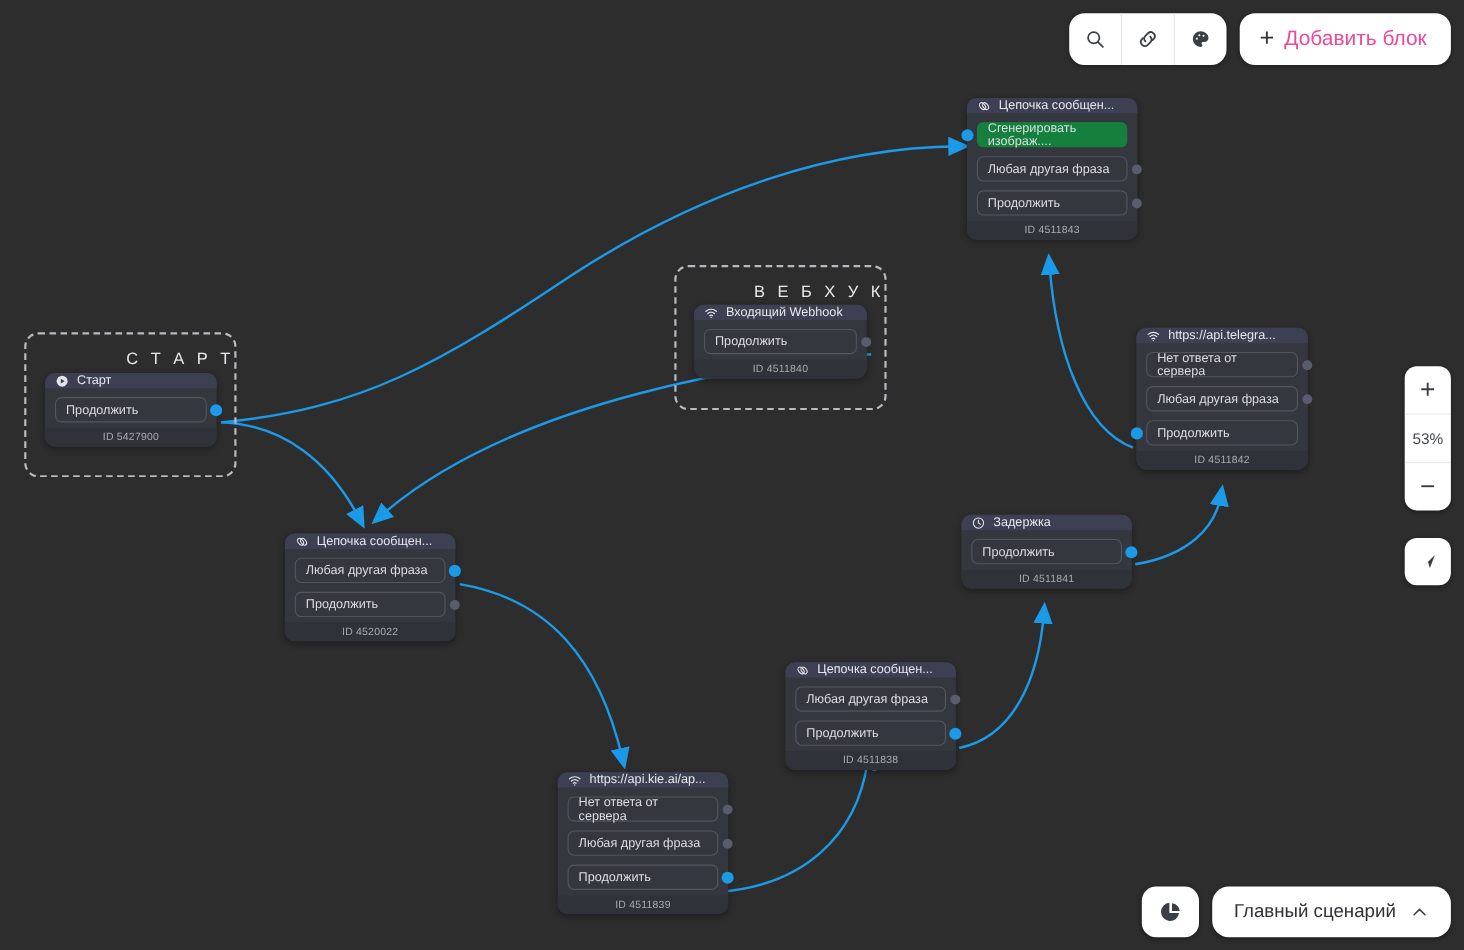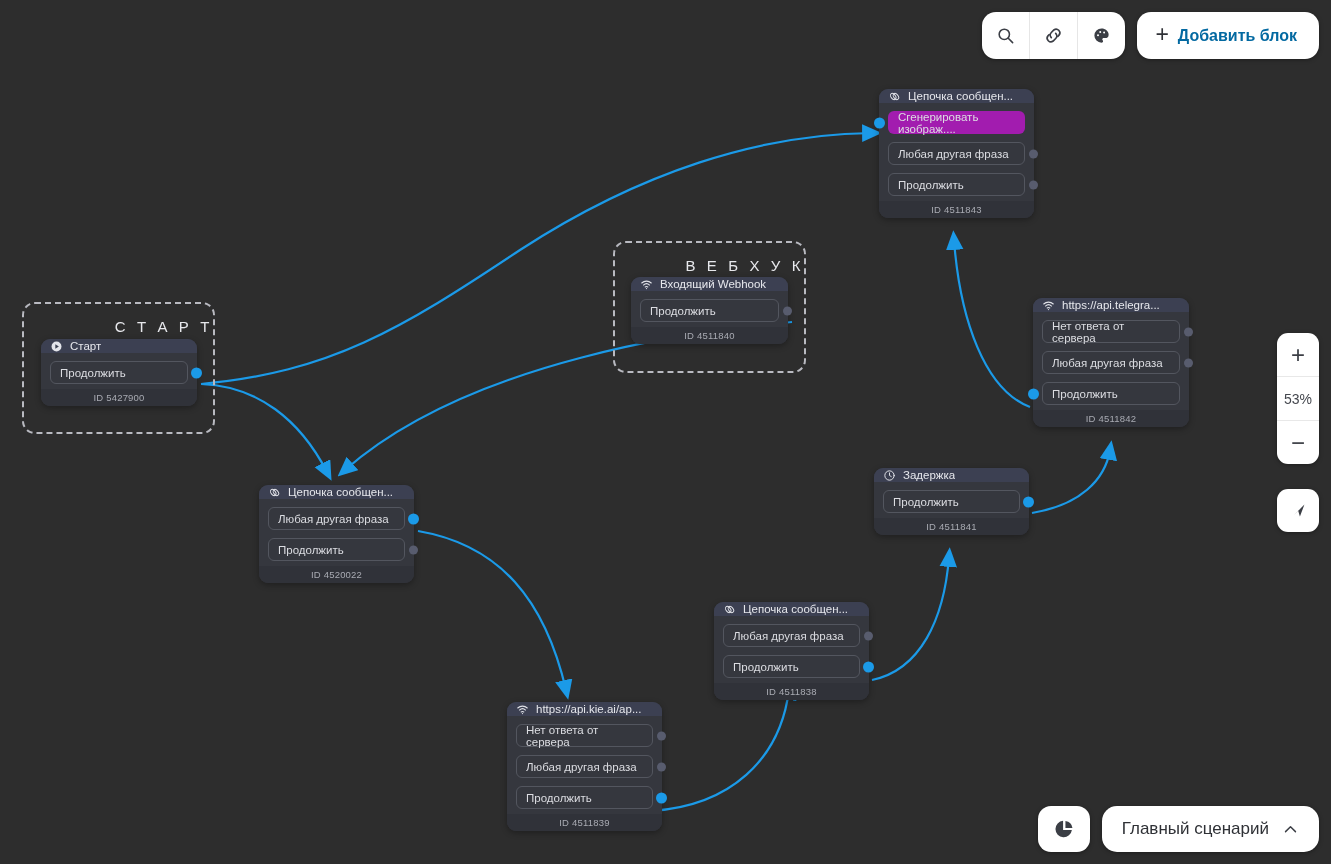--- a/index.html
+++ b/index.html
@@ -17,21 +17,21 @@
   
   .toolbar{position:absolute;top:12px;right:12px;display:flex;gap:12px;align-items:center;z-index:40;}
   .tool-group{display:flex;background:#fff;border-radius:14px;height:47px;align-items:center;
     box-shadow:0 1px 4px rgba(0,0,0,.35);overflow:hidden;}
   .tool-btn{width:47px;height:47px;display:flex;align-items:center;justify-content:center;cursor:pointer;}
   .tool-btn + .tool-btn{border-left:1px solid #e6e6e6;}
   .tool-btn svg{display:block;}
   .add-btn{display:flex;align-items:center;gap:9px;background:#fff;border-radius:14px;height:47px;
     padding:0 22px 0 18px;cursor:pointer;box-shadow:0 1px 4px rgba(0,0,0,.35);}
   .add-btn .plus{font-size:23px;color:#2f3136;line-height:1;font-weight:400;margin-top:-2px;}
-  .add-btn .lbl{font-size:16px;color:#0369a1;font-weight:bold;}
+  .add-btn .lbl{font-size:19px;color:#ec4899;}
 
   
   .zoom-stack{position:absolute;right:12px;top:333px;width:42px;background:#fff;border-radius:11px;
     box-shadow:0 1px 4px rgba(0,0,0,.35);overflow:hidden;z-index:40;}
   .zoom-cell{height:43px;display:flex;align-items:center;justify-content:center;cursor:pointer;
     font-size:14px;color:#44474e;}
   .zoom-cell.sep{border-top:1px solid #e8e8e8;border-bottom:1px solid #e8e8e8;cursor:default;}
   .zoom-cell .sym{font-size:24px;color:#3b3e45;line-height:1;}
   .locate-btn{position:absolute;right:12px;top:489px;width:42px;height:43px;background:#fff;border-radius:11px;
     display:flex;align-items:center;justify-content:center;cursor:pointer;
@@ -52,21 +52,21 @@
 
   
   .node{position:absolute;background:#35373e;border-radius:9px;box-shadow:0 2px 6px rgba(0,0,0,.32);
     box-sizing:border-box;overflow:visible;}
   .node-head{display:flex;align-items:center;gap:7px;height:14px;padding:0 9px;
     background:#3c4052;border-radius:9px 9px 0 0;}
   .node-head .htxt{font-size:11.5px;color:#e6e7ec;white-space:nowrap;overflow:hidden;}
   .node-body{padding:8px 9px 5px 9px;display:flex;flex-direction:column;gap:8px;}
   .row{position:relative;height:23px;border:1px solid #53565f;border-radius:6px;display:flex;align-items:center;
     padding:0 9px;font-size:11.5px;color:#dcdde2;box-sizing:border-box;background:transparent;}
-  .row.filled{background:#a21caf;border-color:transparent;}
+  .row.filled{background:#15803d;border-color:transparent;}
   .node-foot{height:17px;display:flex;align-items:center;justify-content:center;
     background:#303239;border-radius:0 0 9px 9px;font-size:9.5px;color:#a9abb3;letter-spacing:.2px;}
 
   
   .handle{position:absolute;width:9px;height:9px;border-radius:50%;background:#585c6e;top:50%;
     transform:translateY(-50%);}
   .handle.right{right:-14px;}
   .handle.left{left:-14px;}
   .handle.active{background:#1b9ae8;width:11px;height:11px;}
   .handle.right.active{right:-15px;}

